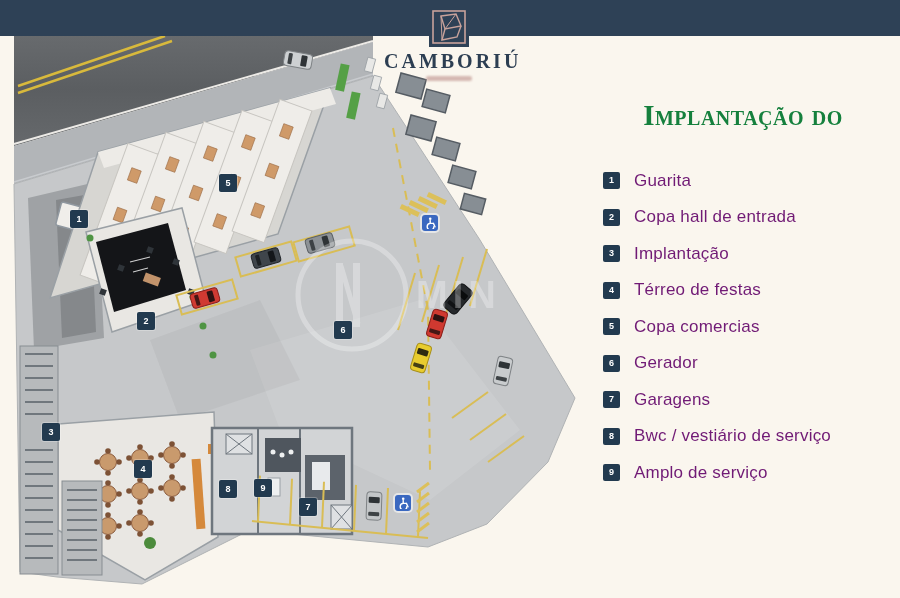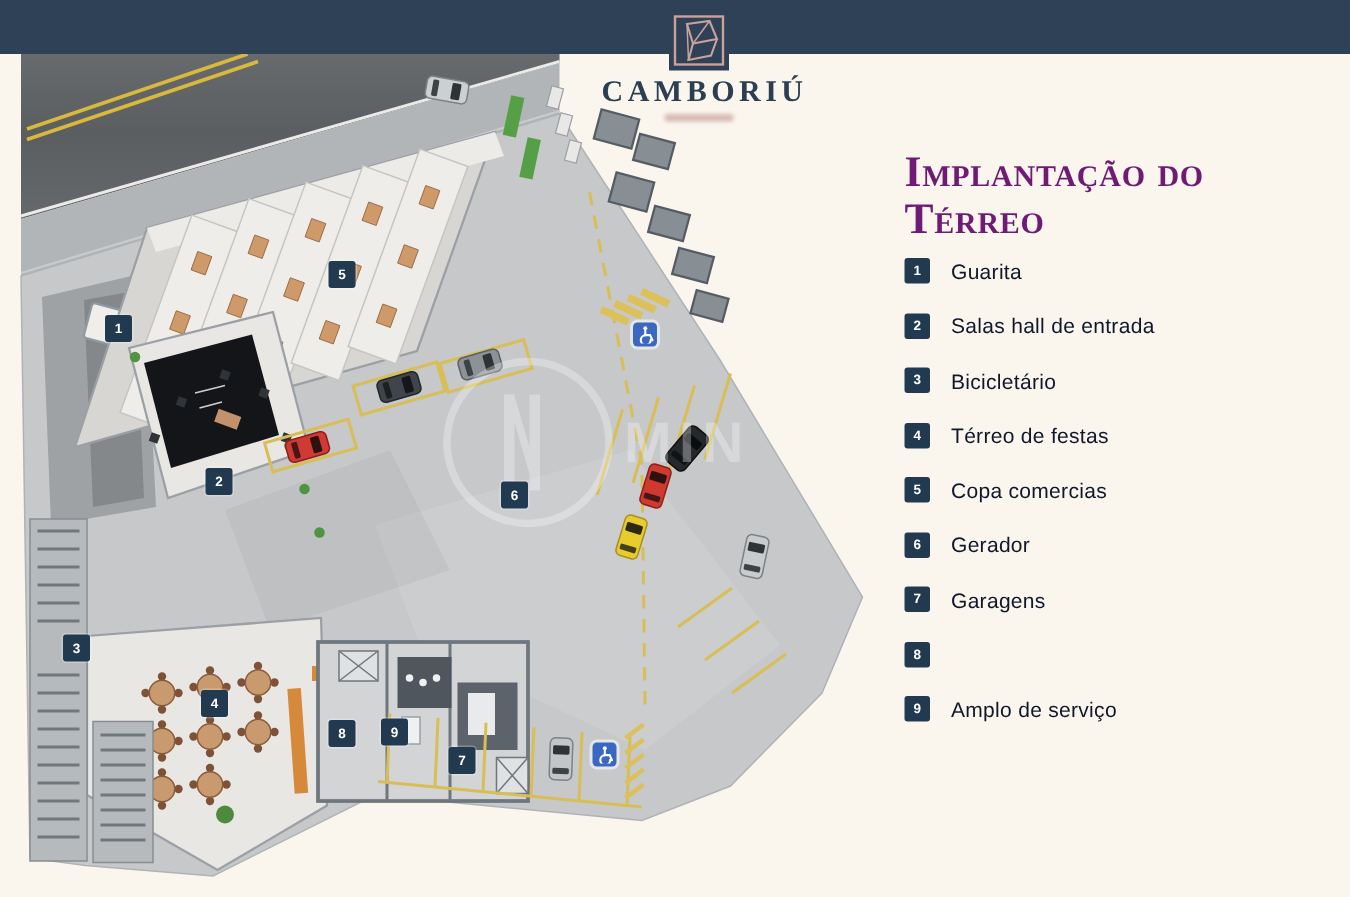--- a/index.html
+++ b/index.html
@@ -3,41 +3,41 @@
 <meta charset="utf-8">
 <style>
   html,body{margin:0;padding:0;background:#e8e8e8;}
   .slide{
     position:relative;width:900px;height:598px;overflow:hidden;
     background:#faf6ee;font-family:"Liberation Sans",sans-serif;
   }
   
   .topbar{position:absolute;left:0;top:0;width:900px;height:36px;background:#2e4156;}
   
-  .logo{position:absolute;left:401px;top:0;width:130px;text-align:left;}
+  .logo{position:absolute;left:384px;top:0;width:130px;text-align:left;}
   .logo-gem{position:absolute;left:45px;top:7px;width:40px;height:40px;background:#2e4156;}
   .brand-name{
     margin-top:50px;font-family:"Liberation Serif",serif;font-size:20px;
     letter-spacing:3px;color:#2c3e52;font-weight:600;white-space:nowrap;
   }
   .brand-tag{width:46px;height:5px;margin:3px auto 0;background:#c9a49e;
     filter:blur(1.3px);opacity:.75;border-radius:2px;}
   
   .page-title{
     position:absolute;left:603px;top:100px;width:280px;
     font-family:"Liberation Serif",serif;font-variant:small-caps;
-    font-size:29px;line-height:31px;color:#701a75;font-weight:600;letter-spacing:.5px;
+    font-size:29px;line-height:31px;color:#15803d;font-weight:600;letter-spacing:.5px;text-align:center;
   }
   .legend{position:absolute;left:603px;top:172px;width:290px;}
   .legend-item{display:flex;align-items:center;margin-bottom:19.5px;height:17px;}
   .legend-badge{
     flex:0 0 17px;width:17px;height:17px;background:#223a4f;color:#ffffff;
     font-size:9px;line-height:17px;text-align:center;border-radius:2px;font-weight:600;
   }
-  .legend-label{margin-left:14px;font-size:14px;color:#0f172a;letter-spacing:.2px;white-space:nowrap;}
+  .legend-label{margin-left:14px;font-size:17px;color:#701a75;letter-spacing:.2px;white-space:nowrap;}
   
   .plan-svg{position:absolute;left:0;top:0;}
   .plan-badge{
     position:absolute;width:18px;height:18px;background:#223a4f;color:#fff;
     font-size:9px;line-height:18px;text-align:center;border-radius:2px;font-weight:600;
     transform:translate(-50%,-50%);box-shadow:0 0 0 1px rgba(255,255,255,.25);
   }
   .hc-mark{
     position:absolute;width:16px;height:16px;background:#3a68c0;border-radius:3px;
     transform:translate(-50%,-50%);display:flex;align-items:center;justify-content:center;
@@ -358,54 +358,54 @@
         <line x1="27" y1="7" x2="16" y2="22" stroke="#c8a29b" stroke-width="1"></line>
         <line x1="12" y1="9" x2="13" y2="33" stroke="#c8a29b" stroke-width="1"></line>
       </svg>
     </div>
     <div class="brand-name">CAMBORIÚ</div>
     <div class="brand-tag"></div>
   </div>
 
   <div class="page-title">
     <div>Implantação do</div>
-    <div>Térreo</div>
   </div>
 
   <div class="legend">
       <div class="legend-item">
       <div class="legend-badge">1</div>
       <div class="legend-label">Guarita</div>
     </div>
       <div class="legend-item">
       <div class="legend-badge">2</div>
-      <div class="legend-label">Salas hall de entrada</div>
+      <div class="legend-label">Copa hall de entrada</div>
     </div>
       <div class="legend-item">
       <div class="legend-badge">3</div>
-      <div class="legend-label">Bicicletário</div>
+      <div class="legend-label">Implantação</div>
     </div>
       <div class="legend-item">
       <div class="legend-badge">4</div>
       <div class="legend-label">Térreo de festas</div>
     </div>
       <div class="legend-item">
       <div class="legend-badge">5</div>
       <div class="legend-label">Copa comercias</div>
     </div>
       <div class="legend-item">
       <div class="legend-badge">6</div>
       <div class="legend-label">Gerador</div>
     </div>
       <div class="legend-item">
       <div class="legend-badge">7</div>
       <div class="legend-label">Garagens</div>
     </div>
       <div class="legend-item">
       <div class="legend-badge">8</div>
+      <div class="legend-label">Bwc / vestiário de serviço</div>
     </div>
       <div class="legend-item">
       <div class="legend-badge">9</div>
       <div class="legend-label">Amplo de serviço</div>
     </div>
     </div>
 
 <div class="plan-badge" style="left: 79px; top: 219px;">1</div>
     <div class="plan-badge" style="left: 146px; top: 321px;">2</div>
     <div class="plan-badge" style="left: 51px; top: 432px;">3</div>

